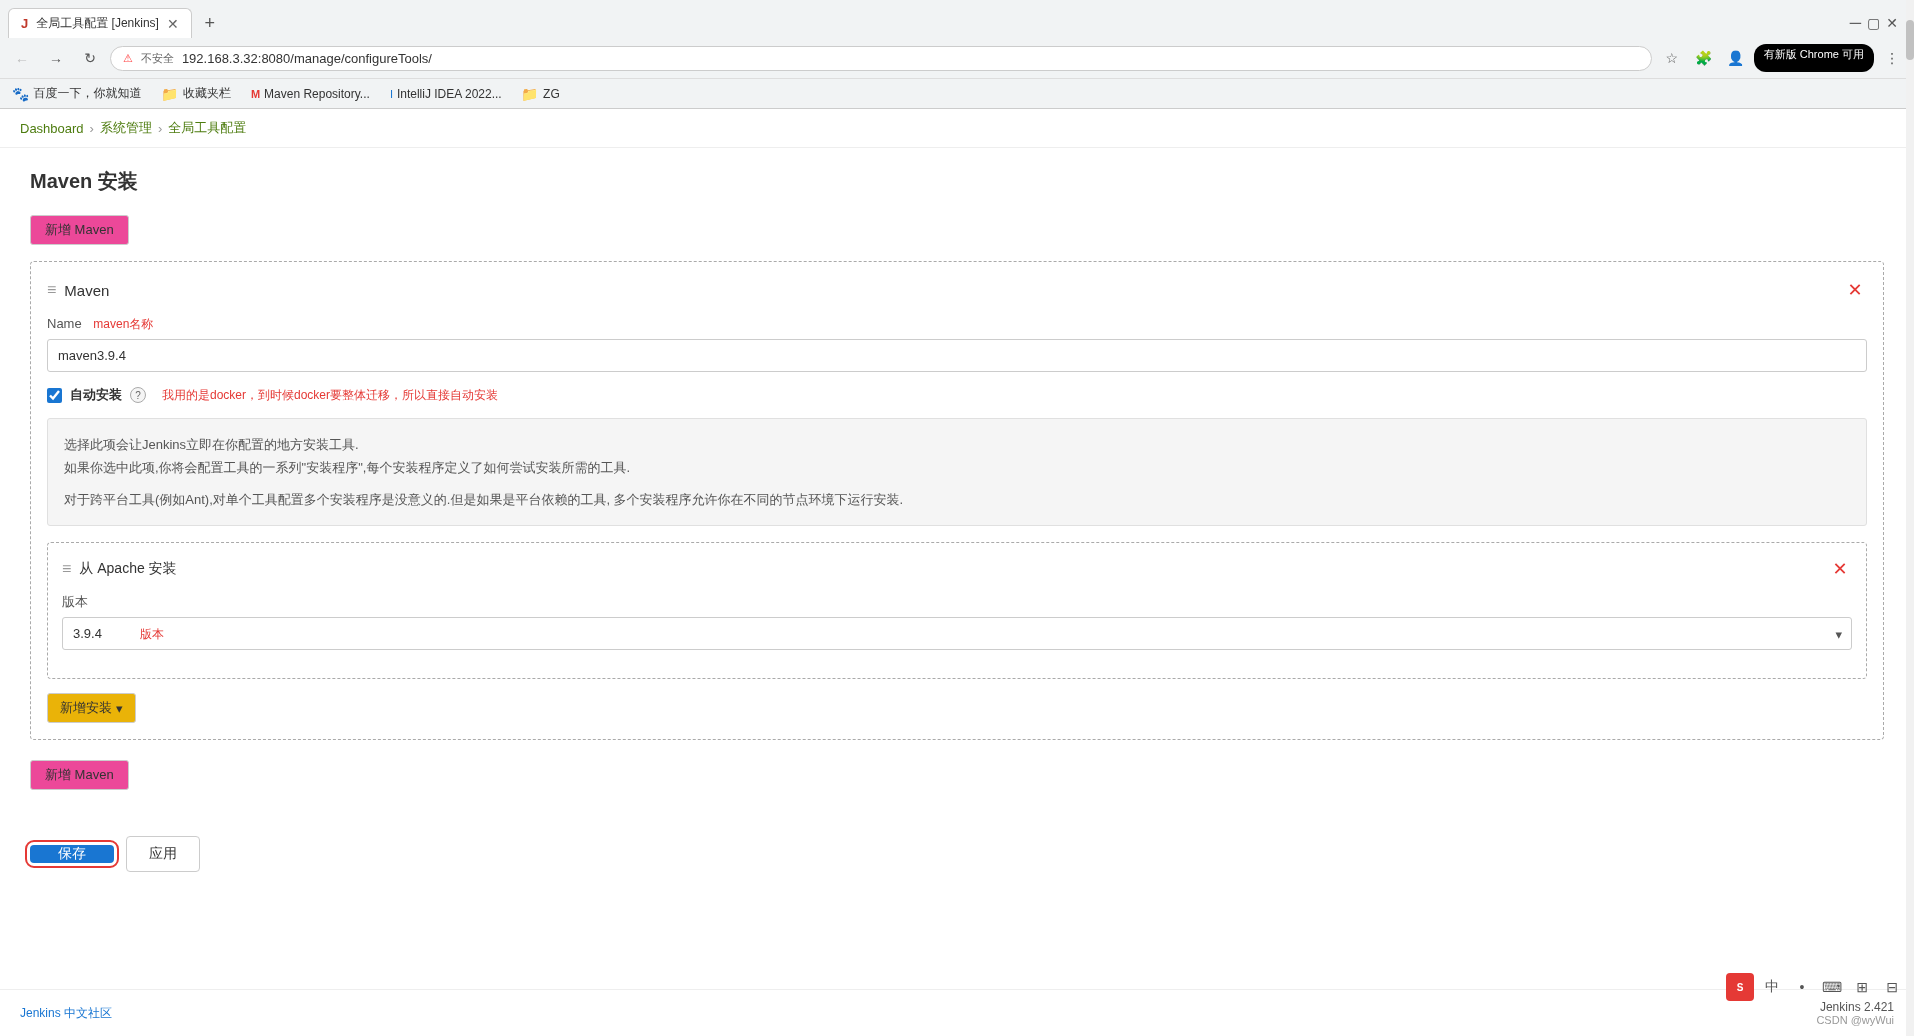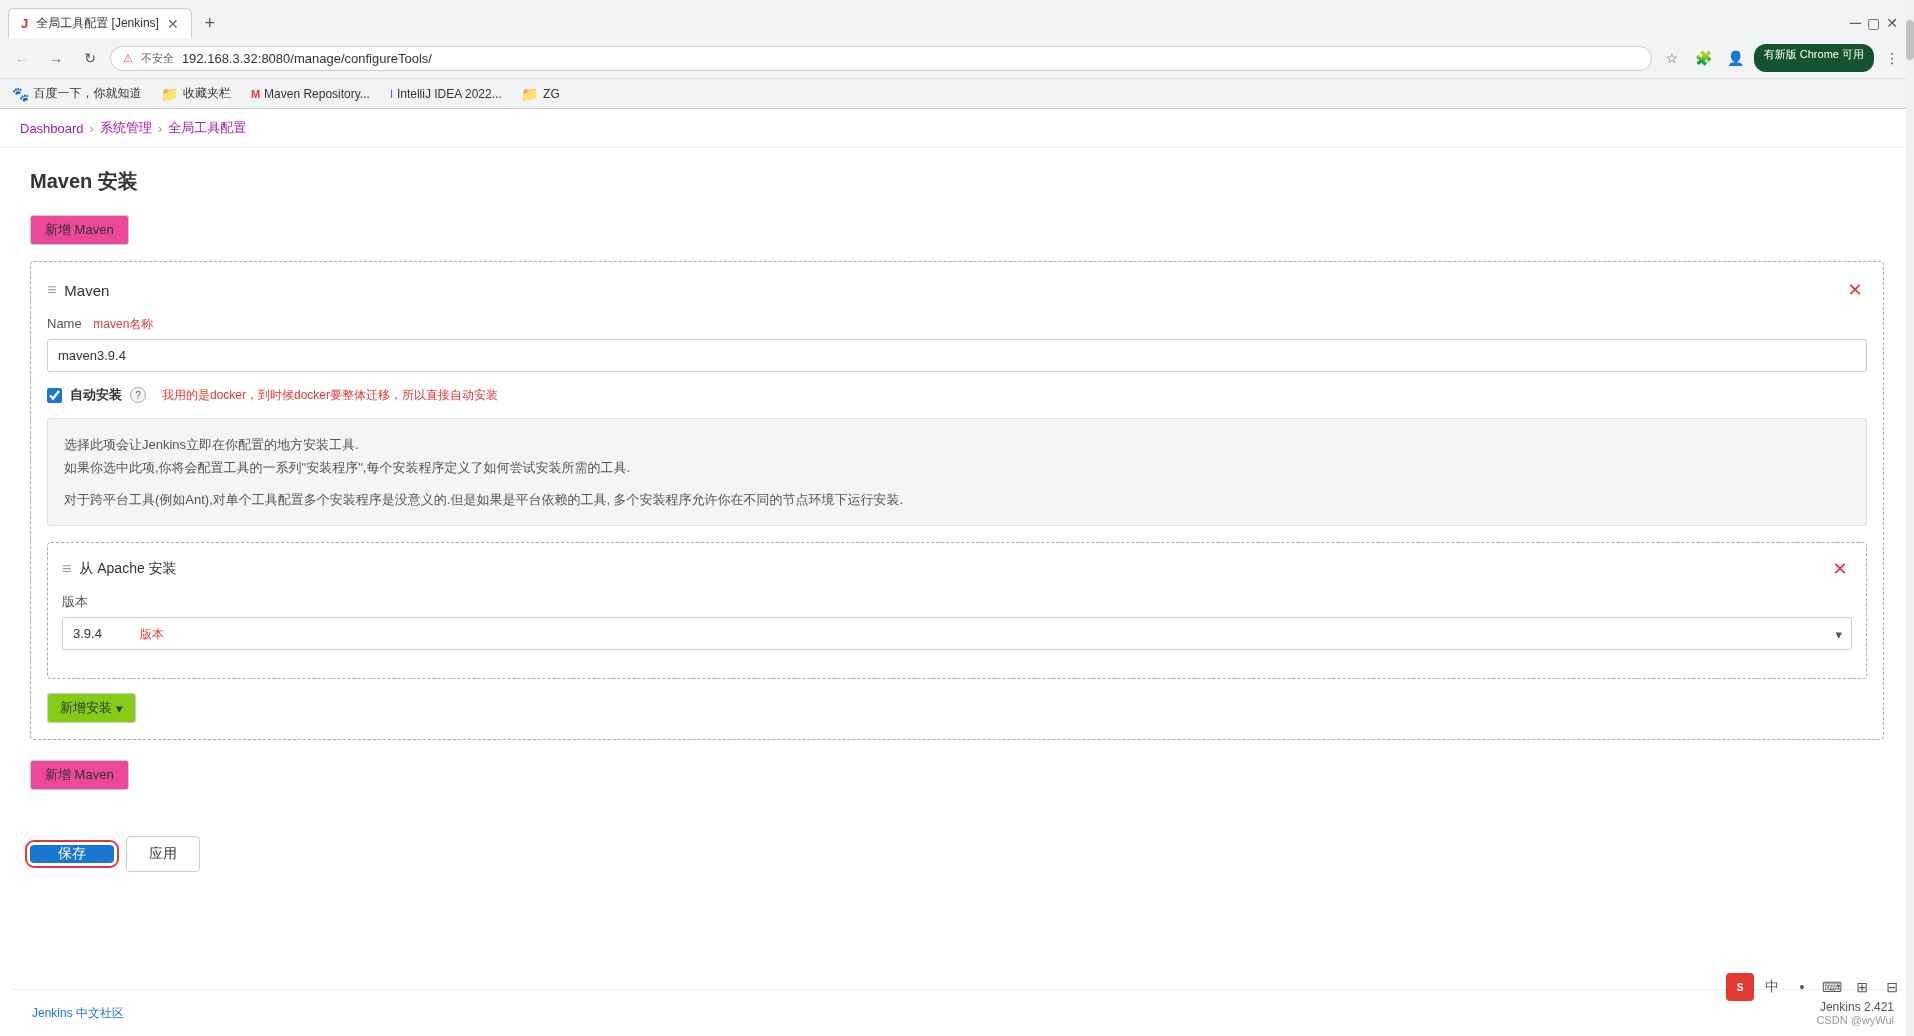--- a/index.html
+++ b/index.html
@@ -90,21 +90,21 @@
     }
     .bookmark-item {
       display: flex; align-items: center; gap: 4px;
       cursor: pointer; padding: 2px 4px;
       border-radius: 4px;
     }
     .bm-icon { font-size: 14px; }
 
     
     .chrome-update-badge {
-      background: #14532d;
+      background: #000000;
       color: #fff;
       border-radius: 12px;
       padding: 3px 10px;
       font-size: 11px;
       white-space: nowrap;
     }
 
     
     .page-content {
       padding: 0 0 40px;
@@ -115,21 +115,21 @@
     .breadcrumb {
       display: flex;
       align-items: center;
       gap: 6px;
       padding: 10px 20px;
       font-size: 13px;
       color: #555;
       border-bottom: 1px solid #eee;
     }
     .breadcrumb-sep { color: #999; }
-    .breadcrumb-item { color: #a21caf; }
+    .breadcrumb-item { color: #4d7c0f; }
 
     
     .main-content {
       padding: 20px 30px;
     }
 
     .page-title {
       font-size: 20px;
       font-weight: 600;
       margin-bottom: 20px;
@@ -281,21 +281,21 @@
       right: 10px;
       top: 50%;
       transform: translateY(-50%);
       pointer-events: none;
       color: #555;
     }
 
     
     .add-install-btn {
       border: 1px solid #ccc;
-      background: #84cc16;
+      background: #eab308;
       padding: 5px 12px;
       border-radius: 3px;
       cursor: pointer;
       font-size: 13px;
       color: #333;
       display: inline-flex;
       align-items: center;
       gap: 4px;
     }
 
@@ -331,21 +331,21 @@
     .page-footer {
       display: flex;
       justify-content: space-between;
       align-items: center;
       padding: 10px 20px;
       border-top: 1px solid #eee;
       font-size: 12px;
       color: #555;
       position: fixed;
       bottom: 0;
-      left: 12px;
+      left: 0;
       right: 0;
       background: #fff;
       margin-top: 32px;
     }
     .footer-left { color: #1976d2; }
 
     
     .corner-icons {
       position: fixed;
       bottom: 35px;

